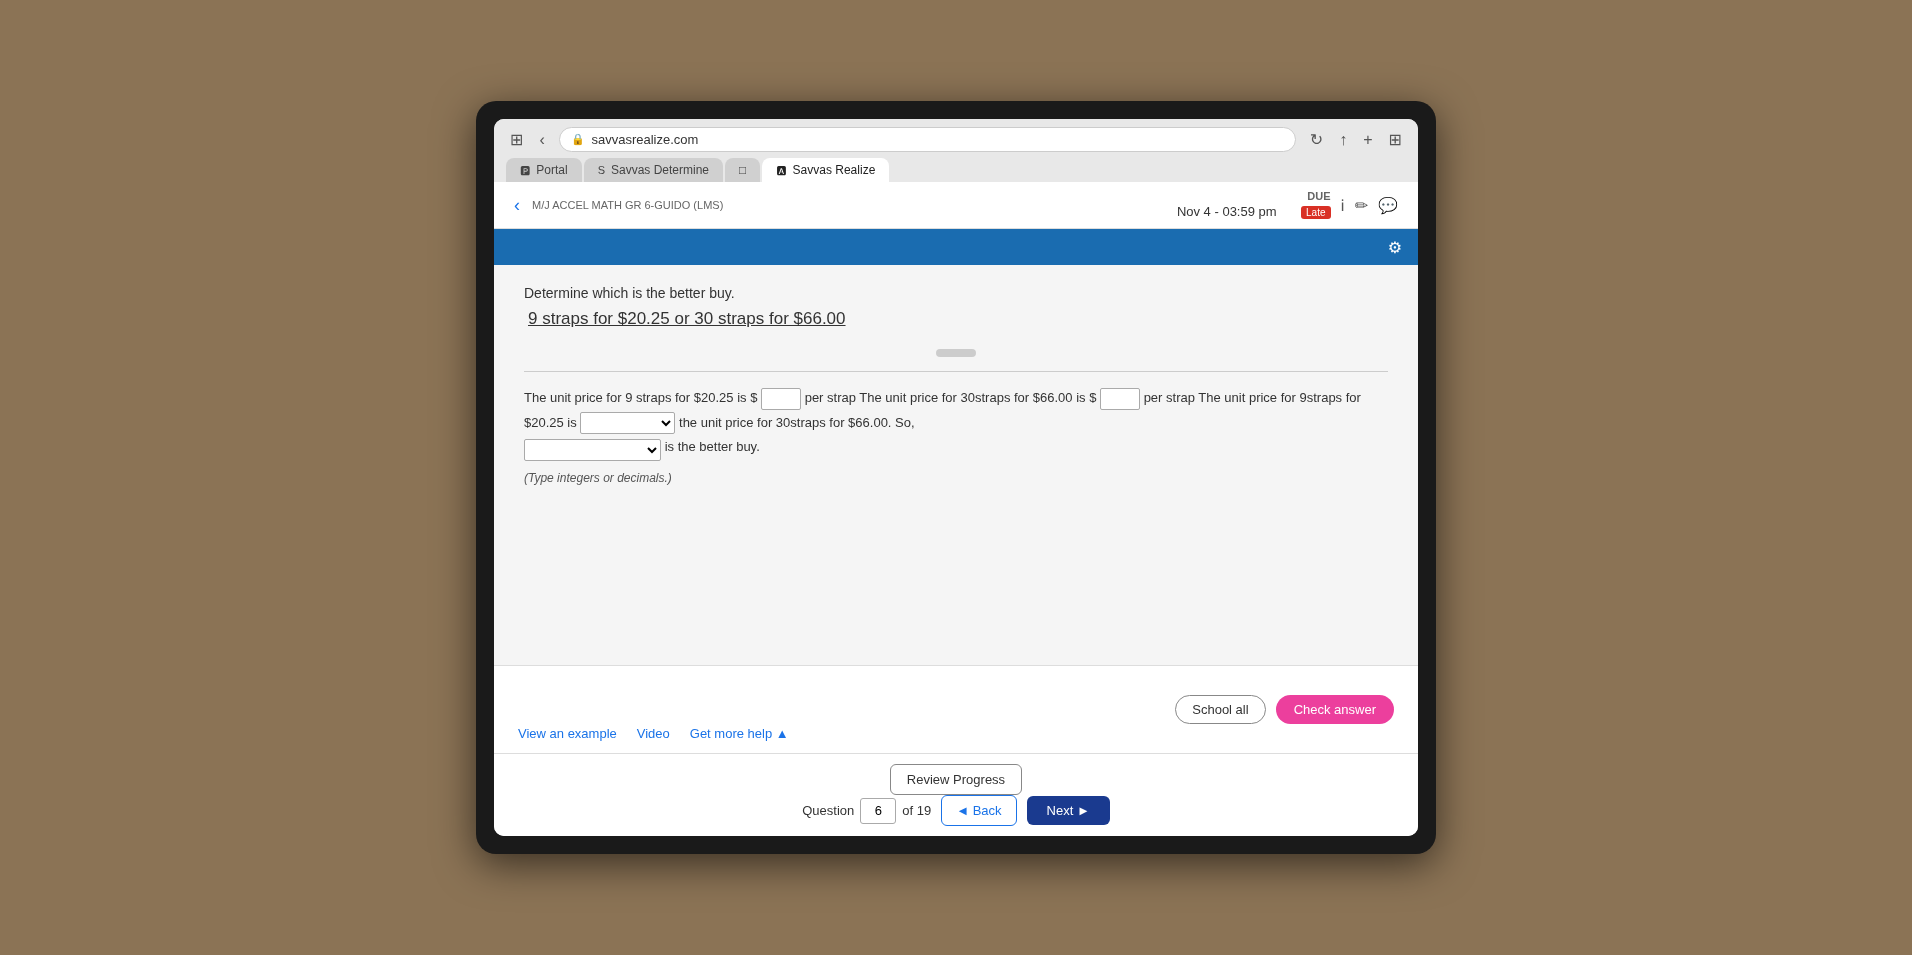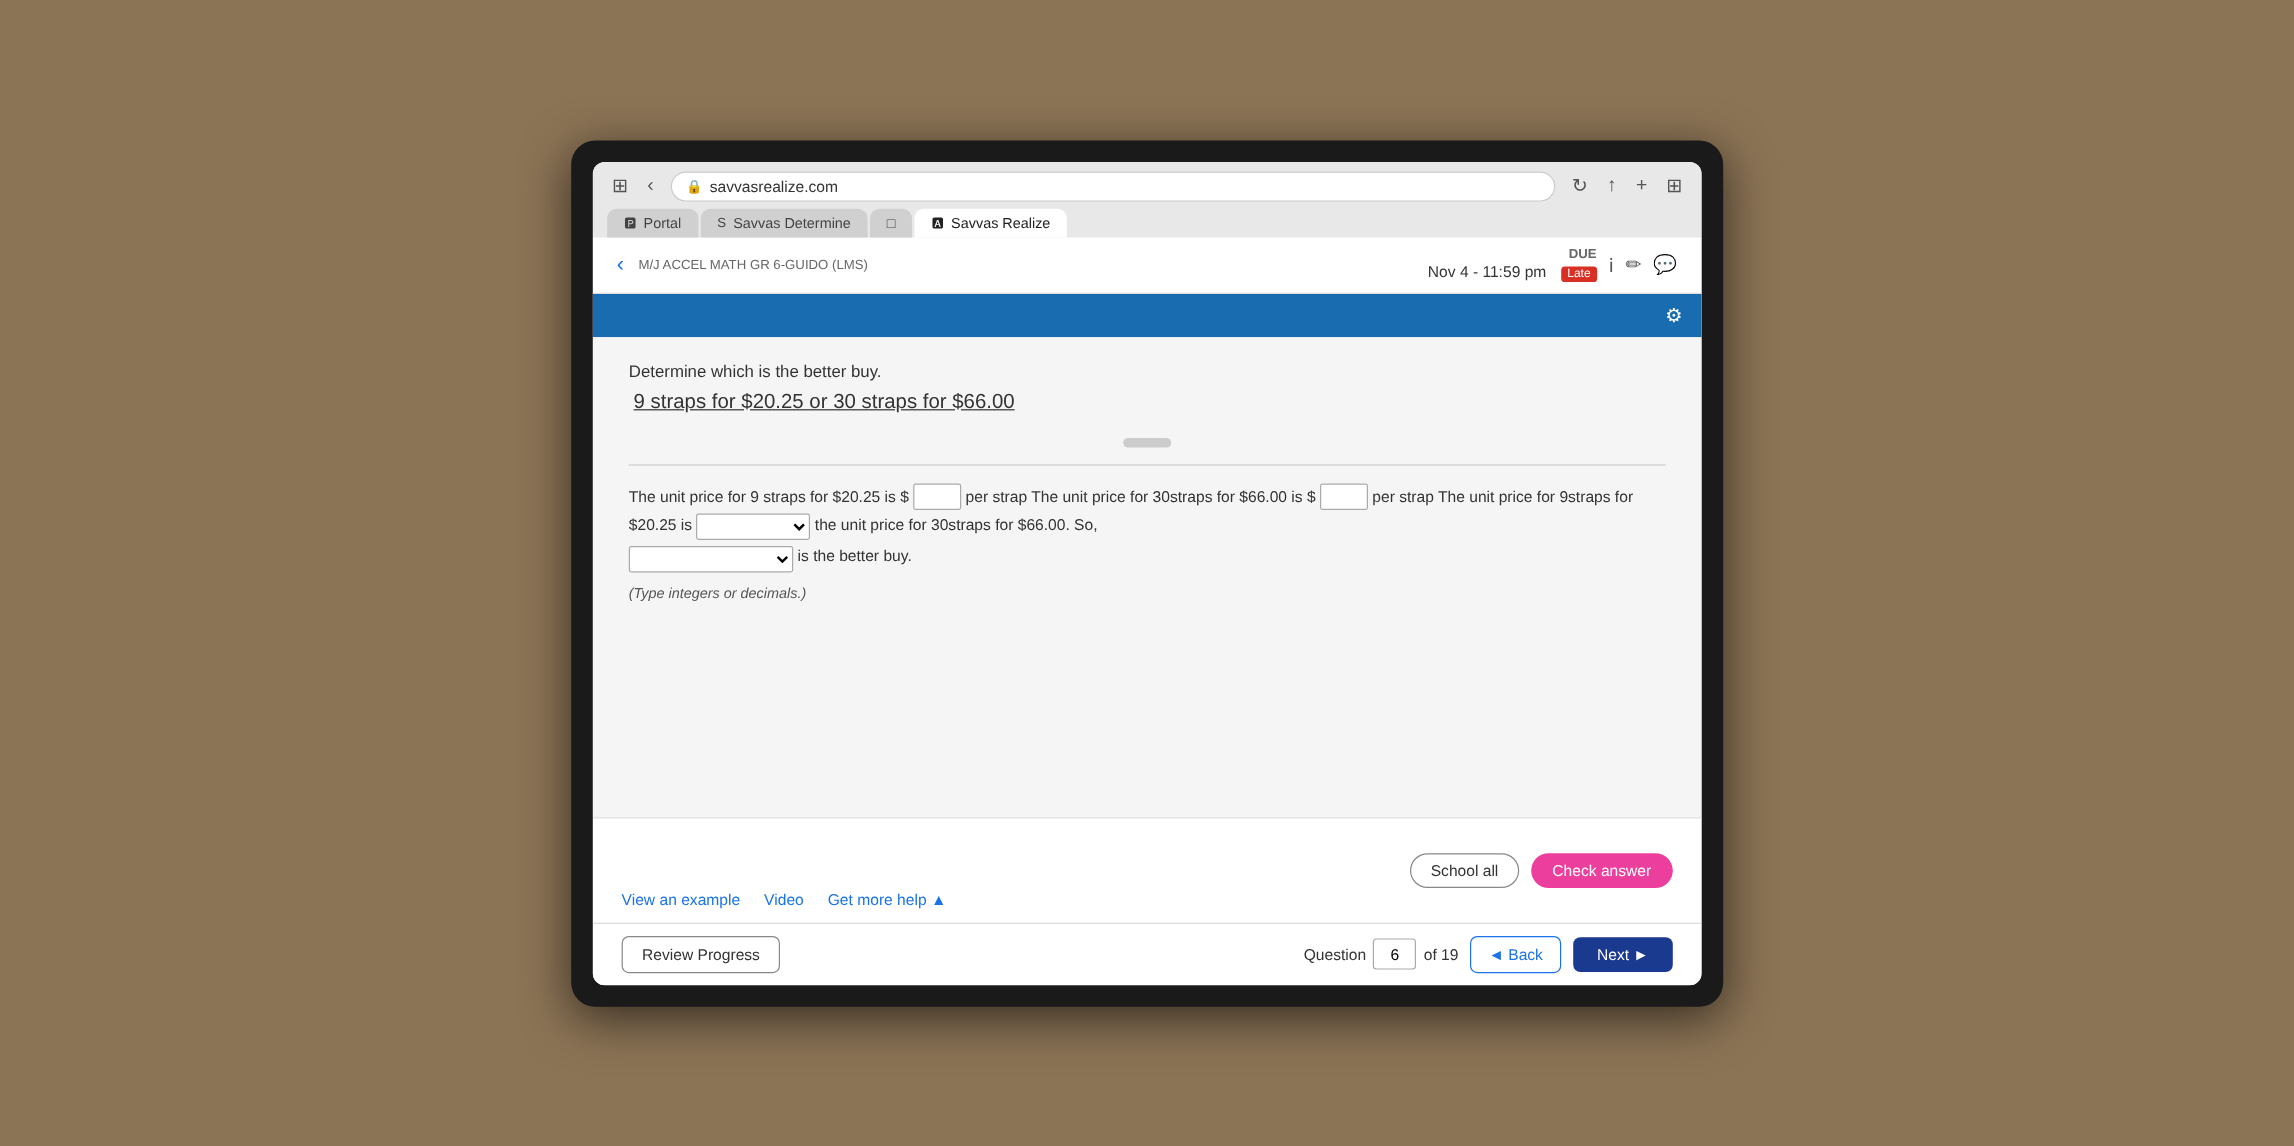--- a/index.html
+++ b/index.html
@@ -169,21 +169,21 @@
       font-size: 13px;
       color: #333;
     }
 
     .late-badge {
       background: #d93025;
       color: white;
       font-size: 10px;
       padding: 1px 5px;
       border-radius: 3px;
-      margin-left: 8px;
+      margin-left: 20px;
     }
 
     .header-action-icons {
       display: flex;
       gap: 10px;
     }
 
     .header-icon-btn {
       background: none;
       border: none;
@@ -326,21 +326,22 @@
       opacity: 0.85;
     }
 
     
     .pagination-bar {
       background: white;
       border-top: 1px solid #ddd;
       padding: 10px 24px;
       display: flex;
       align-items: center;
-      justify-content: space-between;
+      justify-content: flex-start;
+      flex-direction: column;
     }
 
     .review-progress-btn {
       background: white;
       border: 1px solid #888;
       border-radius: 6px;
       padding: 7px 16px;
       font-size: 13px;
       cursor: pointer;
       color: #333;
@@ -457,21 +458,21 @@
       <div class="app-header-left">
         <button class="back-arrow">‹</button>
         <div class="assignment-info">
           <span class="assignment-course">M/J ACCEL MATH GR 6-GUIDO (LMS)</span>
         </div>
       </div>
       <div class="app-header-right">
         <div class="due-info">
           <div class="due-label">DUE</div>
           <div>
-            <span class="due-date">Nov 4 - 11:59 pm</span>
+            <span class="due-date">Nov 4 - 03:59 pm</span>
             <span class="late-badge">Late</span>
           </div>
         </div>
         <div class="header-action-icons">
           <button class="header-icon-btn">ℹ</button>
           <button class="header-icon-btn">✏</button>
           <button class="header-icon-btn">💬</button>
         </div>
       </div>
     </div>

